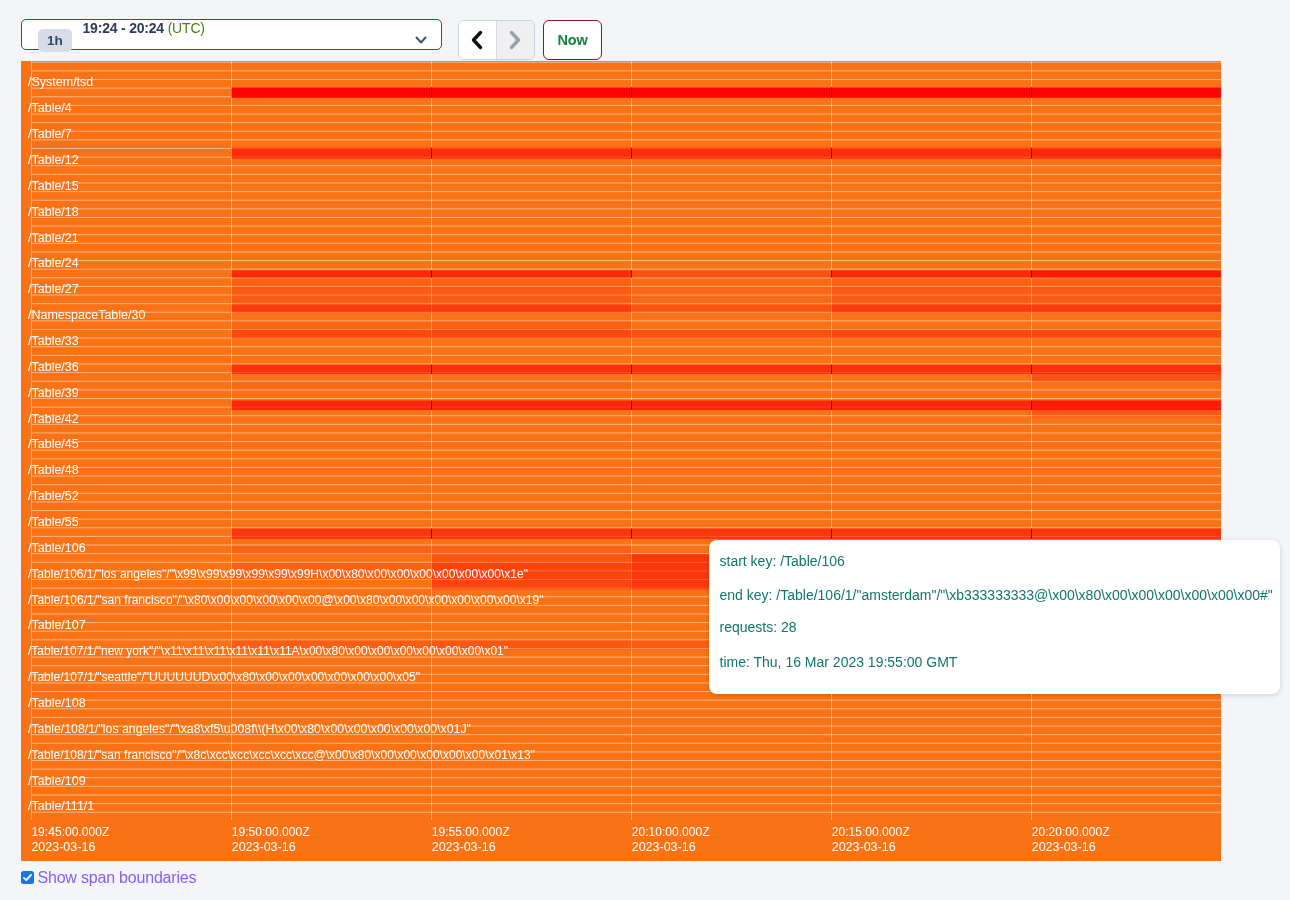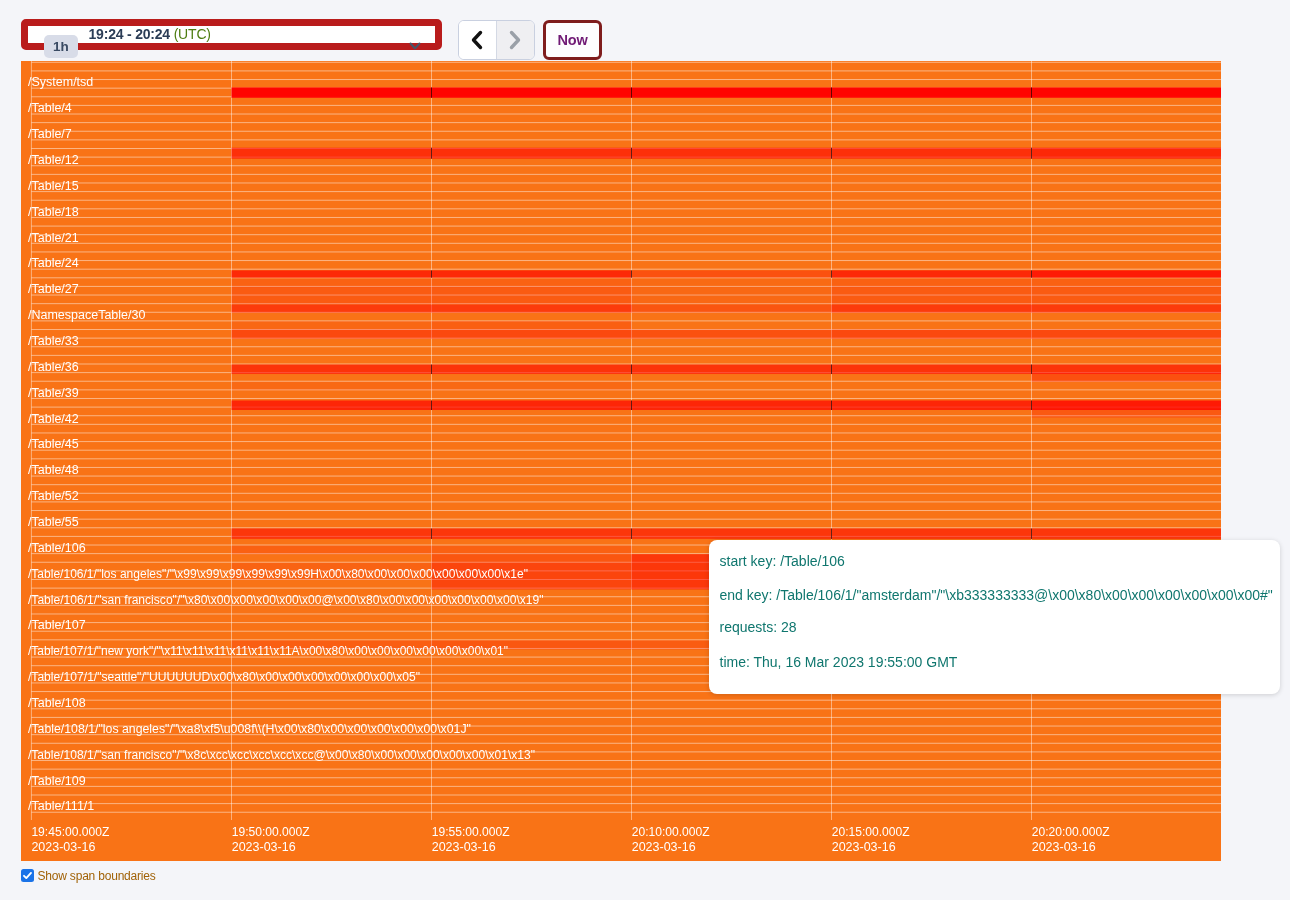--- a/index.html
+++ b/index.html
@@ -1,31 +1,31 @@
 <!DOCTYPE html>
 <html><head><meta charset="utf-8">
 <style>
 *{margin:0;padding:0;box-sizing:border-box}
 html,body{width:1290px;height:900px;background:#f4f5f9;font-family:"Liberation Sans",sans-serif;overflow:hidden}
 .abs{position:absolute}
-#timebox{left:21px;top:19px;width:421px;height:31px;background:#fff;border:7px solid #b91c1c;border-radius:5px}
+#timebox{left:21px;top:19px;width:421px;height:31px;background:#fff;border:1px solid #b91c1c;border-radius:5px}
 #badge{position:absolute;left:16px;top:9px;width:34px;height:23px;background:#d8dce8;border-radius:5px;color:#394a63;font-weight:bold;font-size:13.5px;display:flex;align-items:center;justify-content:center}
 #trange{position:absolute;left:60.5px;top:0;height:100%;display:flex;letter-spacing:-0.2px}
 #trange b{color:#2b3d56;font-size:14px}
 #trange span{color:#4d7c0f;font-size:14px}
 #chev{position:absolute;right:13px;top:13px}
 .btngrp{left:457.5px;top:19.5px;width:77px;height:40px;border:1px solid #c9d0e0;border-radius:6px;background:#fff;display:flex;overflow:hidden}
 .btngrp .b1{width:38px;height:100%;display:flex;align-items:center;justify-content:center;background:#fff}
 .btngrp .b2{width:39px;height:100%;display:flex;align-items:center;justify-content:center;background:#efeff2;border-left:1px solid #d4d9e4}
-#nowbtn{left:543px;top:19.5px;width:59px;height:40px;border:3px solid #7f1d1d;border-radius:6px;background:#fdfdfe;color:#701a75;font-weight:bold;font-size:14.5px;display:flex;align-items:center;justify-content:center;letter-spacing:-0.2px}
+#nowbtn{left:543px;top:19.5px;width:59px;height:40px;border:1px solid #7f1d1d;border-radius:6px;background:#fdfdfe;color:#15803d;font-weight:bold;font-size:14.5px;display:flex;align-items:center;justify-content:center;letter-spacing:-0.2px}
 #canvas{left:21px;top:61px;width:1200px;height:800px;background:#f97316}
 #tooltip{left:709px;top:540px;width:571px;height:154px;background:#fff;border-radius:8px;box-shadow:0 1px 5px rgba(0,0,0,0.16);color:#0f766e;font-size:14px}
 #tooltip div{position:absolute;left:10.5px;height:20px;display:flex;align-items:center;white-space:pre}
 #cbrow{left:21px;top:868.5px;display:flex;align-items:center}
-#cbrow span{font-size:12px;color:#a16207;letter-spacing:-0.2px}
+#cbrow span{font-size:16px;color:#8b5cf6;letter-spacing:-0.2px}
 </style></head>
 <body>
 <div class="abs" id="timebox">
   <div id="badge">1h</div>
   <div id="trange">
       <b>19:24&nbsp;-&nbsp;20:24</b>
       <span>&nbsp;(UTC)</span>
     </div>
   <svg id="chev" width="14" height="14" viewBox="0 0 14 14">
       <path d="M2.5 4.5 L7 9.5 L11.5 4.5" fill="none" stroke="#475569" stroke-width="2" stroke-linecap="round" stroke-linejoin="round"></path>

